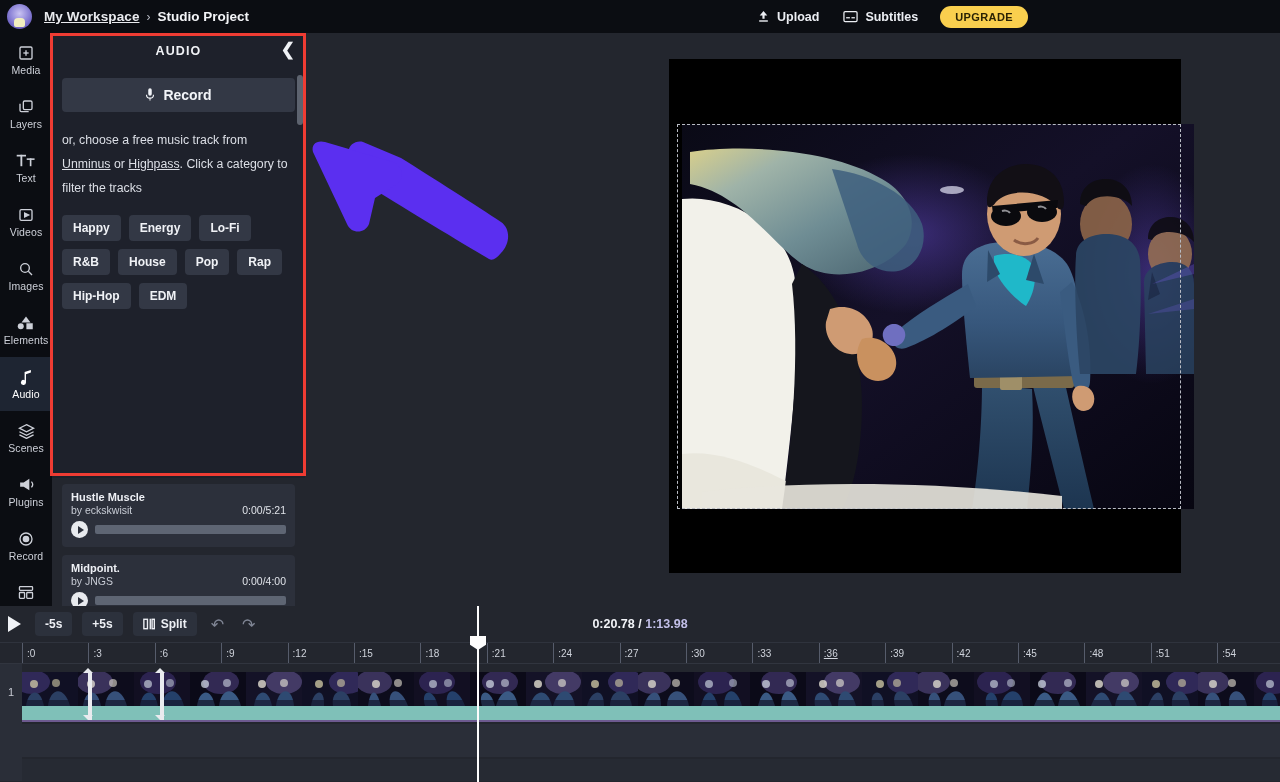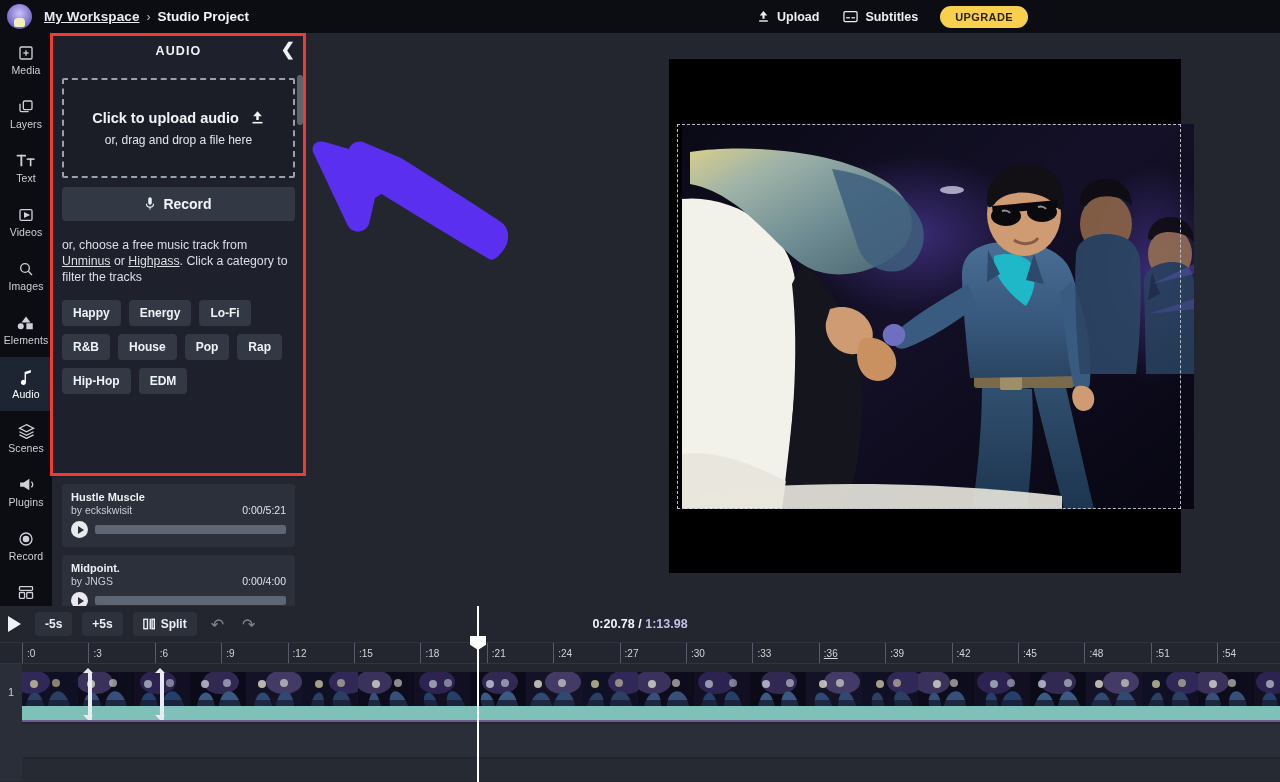--- a/index.html
+++ b/index.html
@@ -91,21 +91,21 @@
   }
   .url-input::placeholder { color: #8a8f98; }
 
   .record-btn {
     margin-top: 9px; width: 100%; height: 34px; border-radius: 4px; border: none;
     background: #333845; color: #f2f4f8; font-size: 14px; font-weight: bold;
     display: flex; align-items: center; justify-content: center; gap: 8px;
     cursor: pointer; font-family: "Liberation Sans", sans-serif;
   }
 
-  .free-note { margin-top: 16px; font-size: 12.3px; line-height: 16px; color: #dcdfe6; }
+  .free-note { margin-top: 16px; font-size: 12.3px; line-height: 24px; color: #dcdfe6; }
   .free-note a { color: #dcdfe6; text-decoration: underline; cursor: pointer; }
 
   .cat-wrap { margin-top: 15px; display: flex; flex-wrap: wrap; gap: 8px 8px; }
   .cat-chip {
     background: #333845; border-radius: 4px; padding: 6px 11px;
     font-size: 12px; font-weight: bold; color: #f0f2f6; cursor: pointer; text-align: center;
   }
 
   .panel-scrollbar {
     position: absolute; right: 2px; top: 42px; width: 6px; height: 50px;
@@ -389,32 +389,20 @@
   </div>
 
   <div class="panel-wrap">
     <div class="panel-head">
       <span class="panel-title">AUDIO</span>
       <span class="panel-collapse">❮</span>
     </div>
 
     <div class="panel-body">
 
-      <div class="dropzone">
-        <div class="dz-row">
-          <span class="dz-main">Click to upload audio</span>
-          <span class="ico">
-            <svg width="15" height="15" viewBox="0 0 24 24" fill="#f1f3f7">
-              <path d="M12 2 L19 10 H14 V16 H10 V10 H5 Z"></path>
-                <rect x="4" y="19" width="16" height="2.6"></rect>
-            </svg>
-          </span>
-        </div>
-        <div class="dz-sub">or, drag and drop a file here</div>
-      </div>
 
 
       <button class="record-btn">
         <span class="ico">
           <svg width="10" height="14" viewBox="0 0 14 20" fill="#f2f4f8">
             <rect x="4.5" y="0.5" width="5" height="10.5" rx="2.5"></rect>
             <path d="M2 9.5 a5 5 0 0 0 10 0" fill="none" stroke="#f2f4f8" stroke-width="1.6"></path>
             <rect x="6.3" y="14" width="1.4" height="4"></rect>
           </svg>
         </span>

